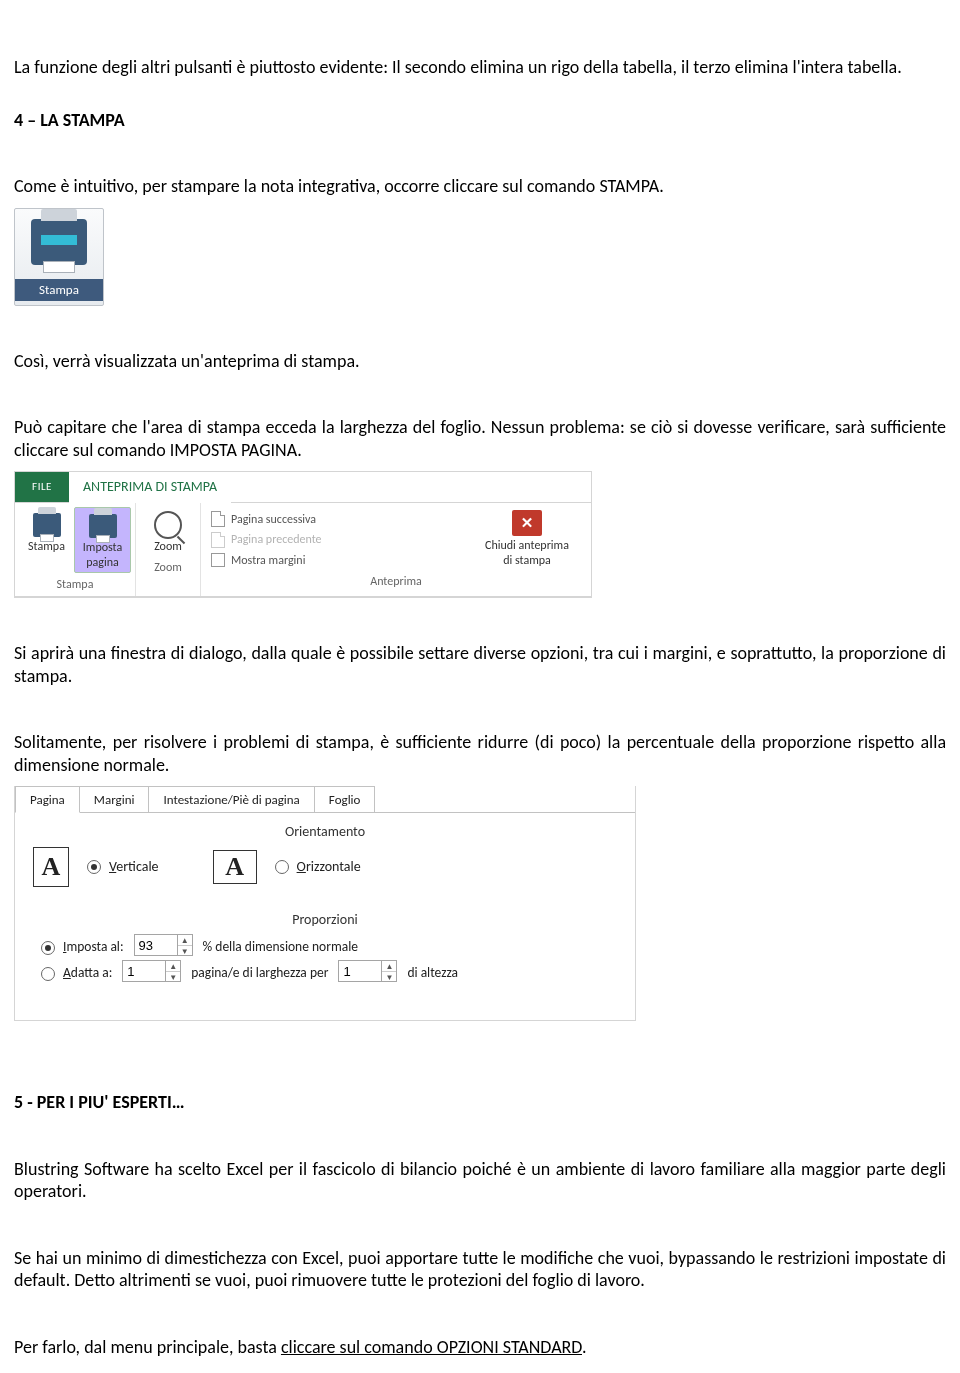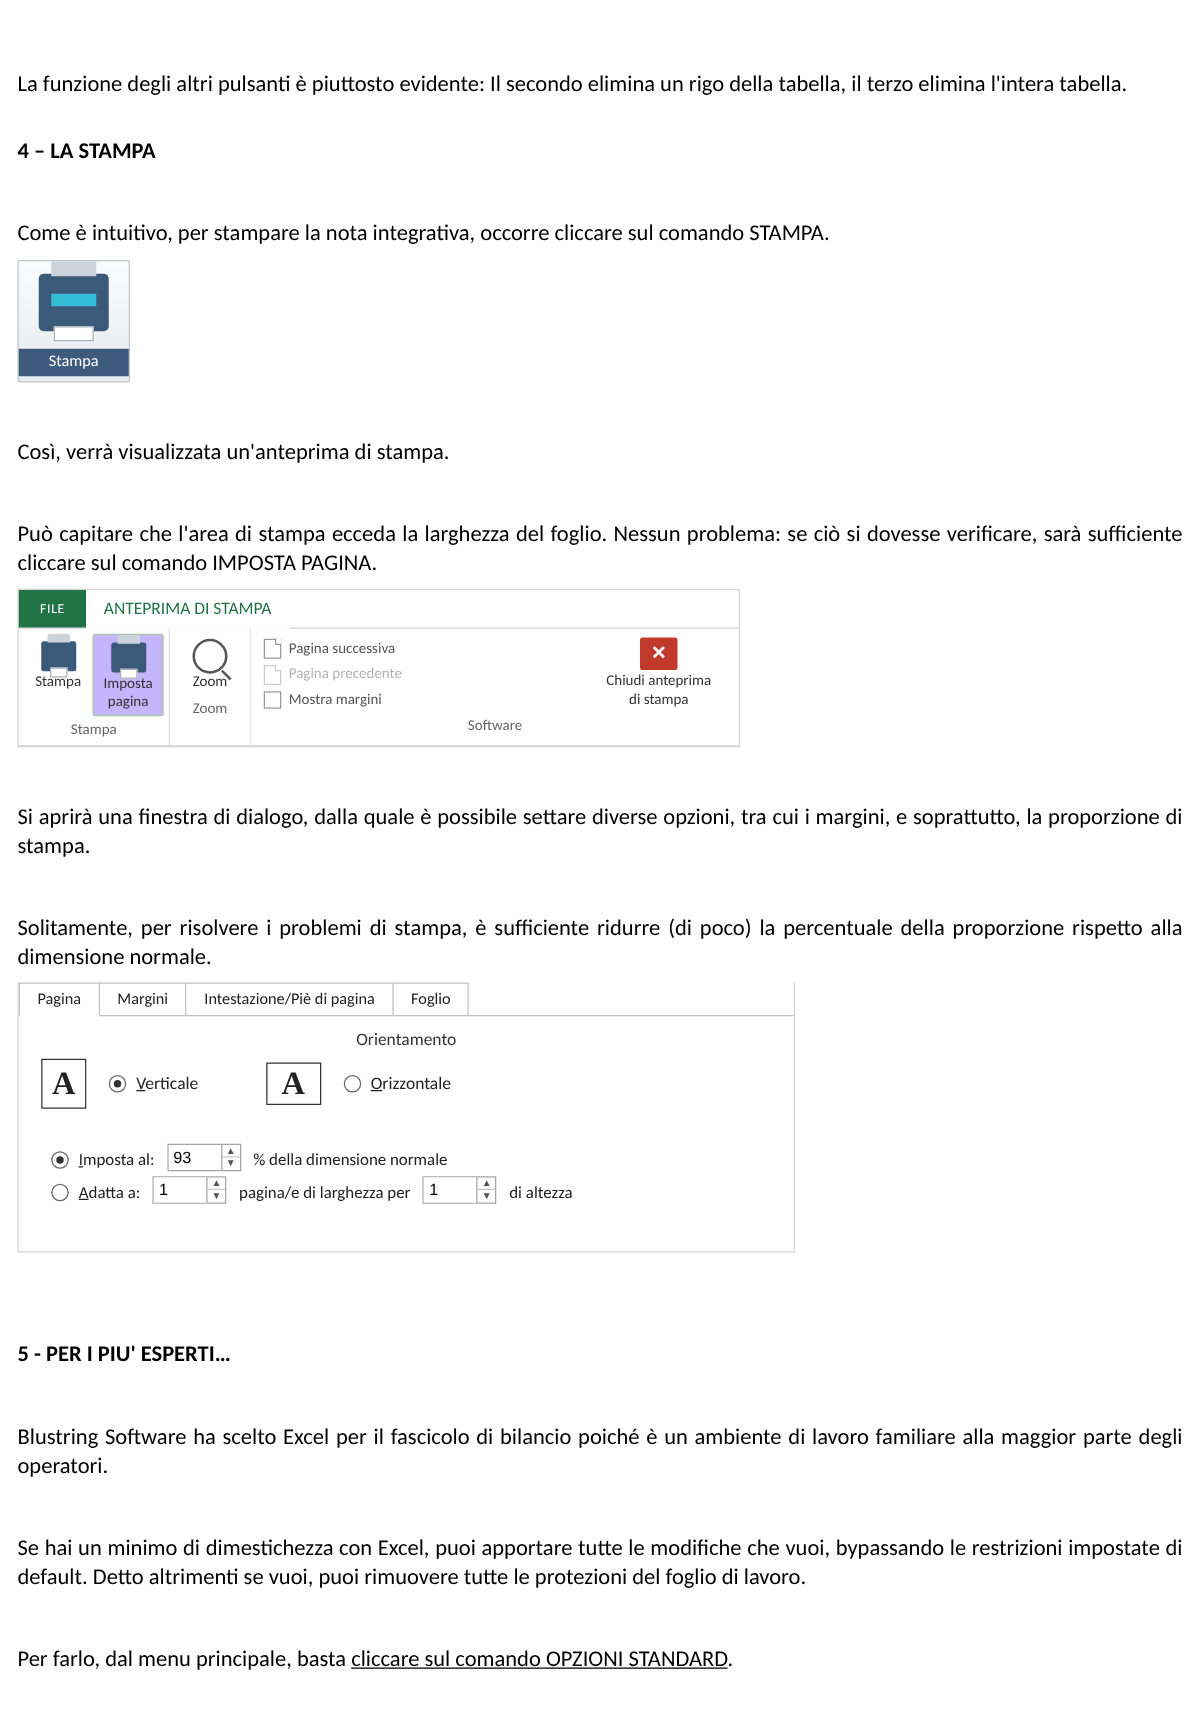--- a/index.html
+++ b/index.html
@@ -340,21 +340,21 @@
             <span class="sq"></span>
             <span>Mostra margini</span>
           </div>
         </div>
         <div class="chiudi">
           <div class="close-box">✕</div>
           <div>Chiudi anteprima</div>
           <div>di stampa</div>
         </div>
       </div>
-      <div class="ribbon-group-label">Software</div>
+      <div class="ribbon-group-label">Anteprima</div>
     </div>
   </div>
 </div>
 
 <p class="justify">Si aprirà una finestra di dialogo, dalla quale è possibile settare diverse opzioni, tra cui i margini, e soprattutto, la proporzione di stampa.</p>
 <p class="justify">Solitamente, per risolvere i problemi di stampa, è sufficiente ridurre (di poco) la percentuale della proporzione rispetto alla dimensione normale.</p>
 
 <div class="pgdlg">
   <div class="pgdlg-tabs">
     <div class="pgdlg-tab active">Pagina</div>
@@ -372,20 +372,21 @@
         <span><span class="ul">V</span><span>erticale</span></span>
       </span>
       <div style="width:18px"></div>
       <div class="a-box h">A</div>
       <span class="opt-label">
         <span class="radio"></span>
         <span><span class="ul">O</span><span>rizzontale</span></span>
       </span>
     </div>
     <div class="mid-gap"></div>
+    <div class="pgdlg-section-title">Proporzioni</div>
     <div class="prop-row">
       <span class="opt-label">
         <span class="radio checked"></span>
         <span><span class="ul">I</span><span>mposta al:</span></span>
       </span>
       <span class="spin">
         <input value="93" style="">
         <span class="arrows">
             <span>▲</span>
             <span>▼</span>

